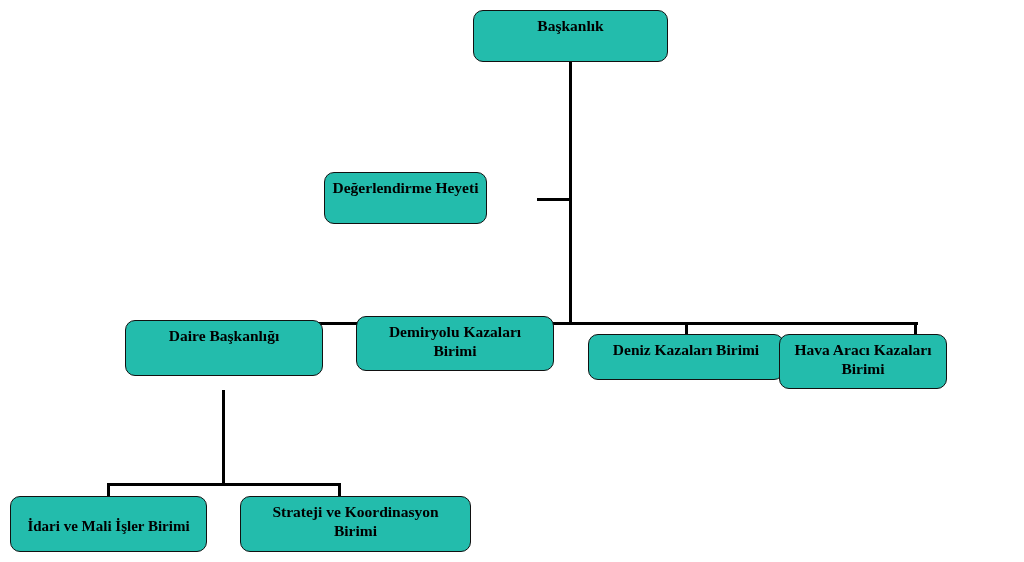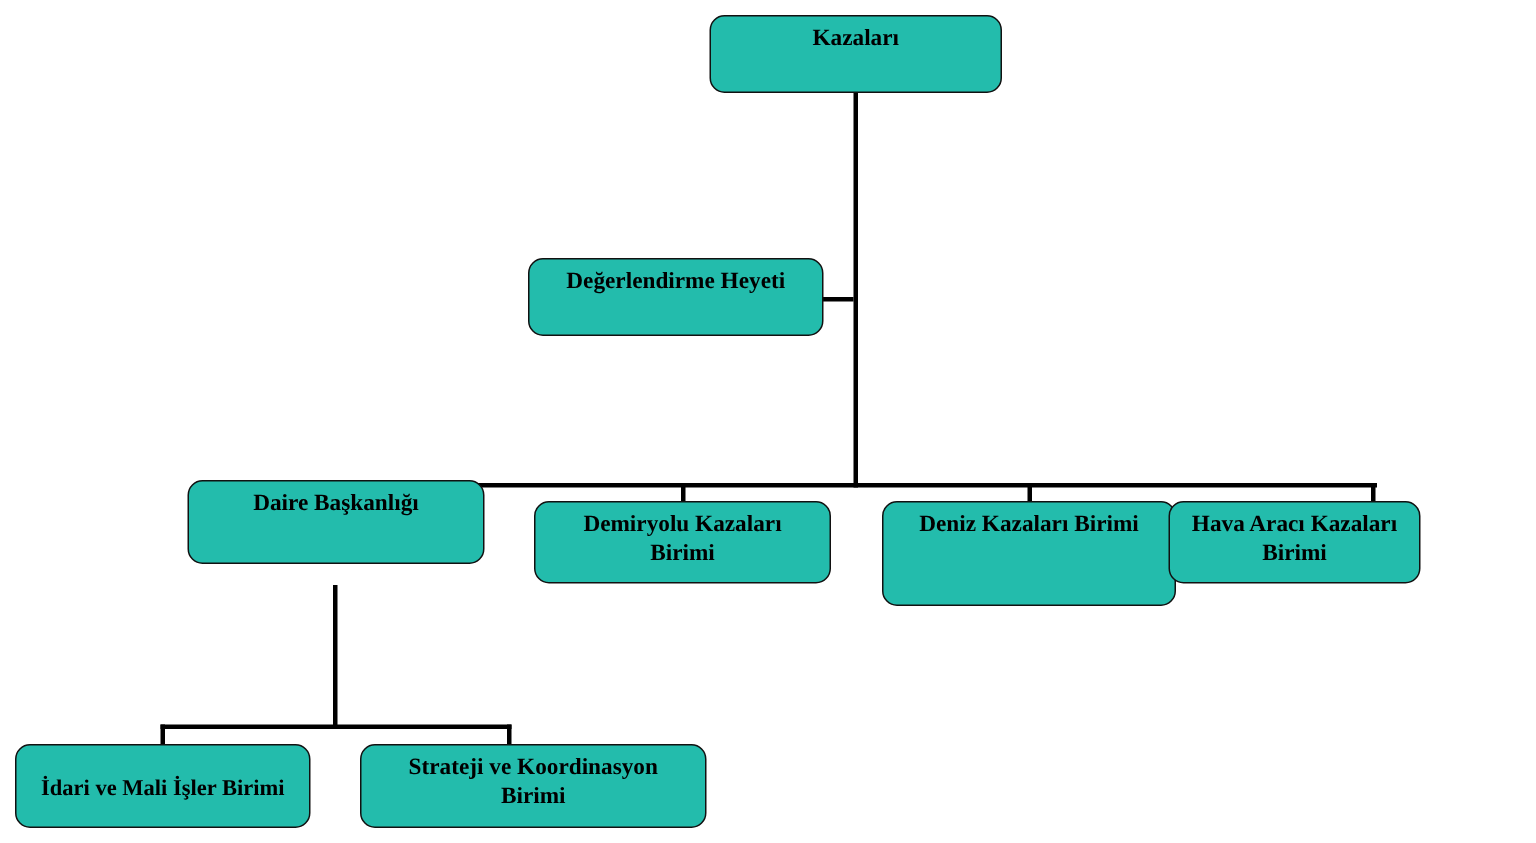--- a/index.html
+++ b/index.html
@@ -33,24 +33,24 @@
     z-index: 2;
   }
   .node .line { white-space: nowrap; }
   .connector {
     position: absolute;
     background: var(--line-color, #000000);
     z-index: 1;
   }
   
   #n-baskanlik    { left: 473px; top: 10px;  width: 195px; height: 52px; }
-  #n-degerlendirme{ left: 352px; top: 172px; width: 197px; height: 52px; }
+  #n-degerlendirme{ left: 324px; top: 172px; width: 163px; height: 52px; }
   #n-daire        { left: 125px; top: 320px; width: 198px; height: 56px; }
-  #n-demiryolu    { left: 356px; top: 334px; width: 198px; height: 55px; }
-  #n-deniz        { left: 588px; top: 334px; width: 196px; height: 70px; }
+  #n-demiryolu    { left: 356px; top: 316px; width: 198px; height: 55px; }
+  #n-deniz        { left: 588px; top: 334px; width: 196px; height: 46px; }
   #n-hava         { left: 779px; top: 334px; width: 168px; height: 55px; }
   #n-idari        { left: 10px;  top: 496px; width: 197px; height: 56px; font-size: 15px; justify-content: center; }
   #n-strateji     { left: 240px; top: 496px; width: 231px; height: 56px; }
   
   #c-trunk-v        { left: 569px; top: 62px;  width: 3px;   height: 263px; }
   #c-heyet-h        { left: 537px; top: 198px; width: 32px;  height: 3px; }
   #c-row-h          { left: 222px; top: 322px; width: 696px; height: 3px; }
   #c-drop-daire     { left: 222px; top: 322px; width: 3px;   height: 13px; }
   #c-drop-demiryolu { left: 454px; top: 322px; width: 3px;   height: 13px; }
   #c-drop-deniz     { left: 685px; top: 322px; width: 3px;   height: 13px; }
@@ -71,21 +71,21 @@
   <div class="connector" id="c-drop-daire"></div>
   <div class="connector" id="c-drop-demiryolu"></div>
   <div class="connector" id="c-drop-deniz"></div>
   <div class="connector" id="c-drop-hava"></div>
   <div class="connector" id="c-daire-sub-v"></div>
   <div class="connector" id="c-sub-h"></div>
   <div class="connector" id="c-drop-idari"></div>
   <div class="connector" id="c-drop-strateji"></div>
 
   <div class="node" id="n-baskanlik">
-    <span class="line">Kazaları</span>
+    <span class="line">Başkanlık</span>
   </div>
 
   <div class="node" id="n-degerlendirme">
     <span class="line">Değerlendirme Heyeti</span>
   </div>
 
   <div class="node" id="n-daire">
     <span class="line">Daire Başkanlığı</span>
   </div>
 

